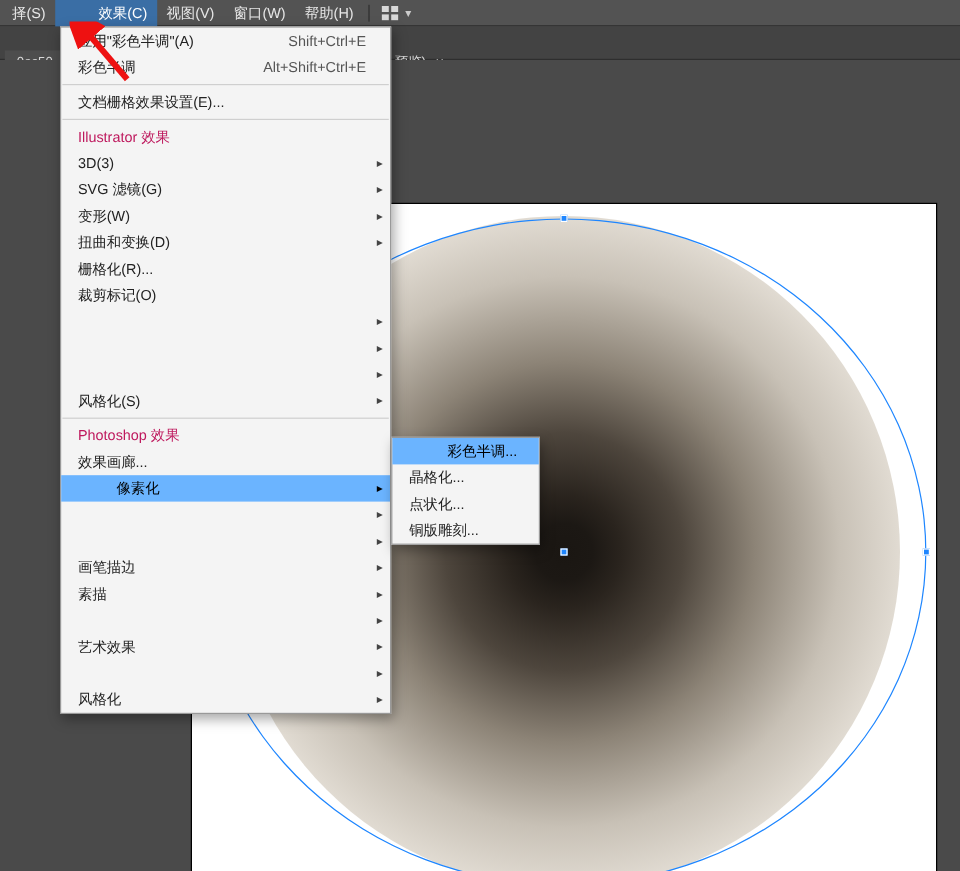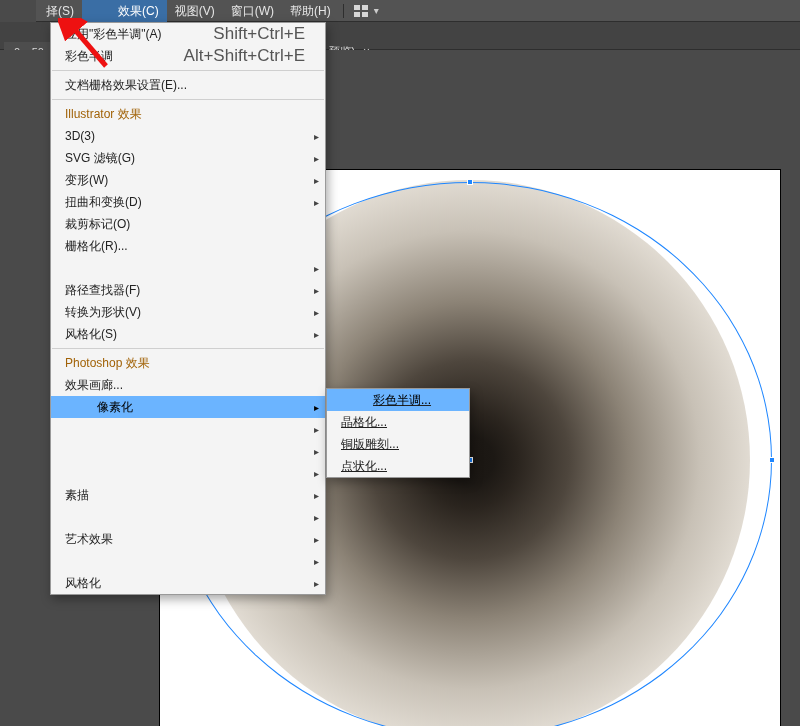--- a/index.html
+++ b/index.html
@@ -7,21 +7,20 @@
   body { background: #4a4a4a; color: #d8d8d8; position: relative; }
 
   
   .menubar {
     display: flex;
     align-items: center;
     height: 22px;
     background: #535353;
     border-bottom: 1px solid #2e2e2e;
     padding-left: 2px;
-    margin-left: 36px;
   }
   .menubar .mitem {
     padding: 0 8px;
     height: 22px;
     line-height: 22px;
     color: #e6e6e6;
     font-size: 12px;
     cursor: default;
   }
   .menubar .mitem.highlight {
@@ -124,35 +123,35 @@
     display: flex;
     align-items: center;
     height: 22px;
     padding: 0 20px 0 14px;
     white-space: nowrap;
     cursor: default;
     position: relative;
   }
   .menu .row.hover { background: #6bb4ff; color:#000;padding-left:46px; }
   .menu .row .label { flex: 1; }
-  .menu .row .shortcut { color: #555; margin-left: 28px; font-size: 17px; }
-  .menu .row.disabled { color: #a16207; justify-content: flex-end; }
+  .menu .row .shortcut { color: #555; margin-left: 28px; font-size: 12px; }
+  .menu .row.disabled { color: #be185d; justify-content: flex-end; }
   .menu .row .arrow {
     position: absolute; right: 6px; top: 50%; transform: translateY(-50%);
     font-size: 10px; color: #444;
   }
   .menu .row.hover .arrow { color:#000; }
   .menu hr {
     border: none;
     border-top: 1px solid #cfcfcf;
     margin: 3px 1px;
   }
 
   #main-menu { left: 50px; top: 22px; width: 276px; }
-  #sub-menu  { left: 326px; top: 388px; width: 144px; text-decoration: underline; }
+  #sub-menu  { left: 326px; top: 364px; width: 124px; }
 
   
   .red-arrow {
     position: absolute;
     left: 58px; top: 18px;
     z-index: 60;
     pointer-events: none;
   }
 </style>
 </head>
@@ -226,34 +225,32 @@
     </div>
   <div class="row">
       <span class="label">变形(W)</span>
       <span class="arrow">▸</span>
     </div>
   <div class="row">
       <span class="label">扭曲和变换(D)</span>
       <span class="arrow">▸</span>
     </div>
   <div class="row">
+      <span class="label">栅格化(R)...</span>
+    </div>
+  <div class="row">
       <span class="label">裁剪标记(O)</span>
     </div>
   <div class="row">
-      <span class="label">栅格化(R)...</span>
-    </div>
-  <div class="row">
-      <span class="arrow">▸</span>
-    </div>
-  <div class="row">
-      <span class="label">路径查找器(F)</span>
-      <span class="arrow">▸</span>
-    </div>
-  <div class="row">
-      <span class="label">转换为形状(V)</span>
+      <span class="arrow">▸</span>
+    </div>
+  <div class="row">
+      <span class="arrow">▸</span>
+    </div>
+  <div class="row">
       <span class="arrow">▸</span>
     </div>
   <div class="row">
       <span class="label">风格化(S)</span>
       <span class="arrow">▸</span>
     </div>
   <hr>
   <div class="row disabled">
     <span class="label">Photoshop 效果</span>
   </div>
@@ -264,20 +261,21 @@
       <span class="label">像素化</span>
       <span class="arrow">▸</span>
     </div>
   <div class="row">
       <span class="arrow">▸</span>
     </div>
   <div class="row">
       <span class="arrow">▸</span>
     </div>
   <div class="row">
+      <span class="label">画笔描边</span>
       <span class="arrow">▸</span>
     </div>
   <div class="row">
       <span class="label">素描</span>
       <span class="arrow">▸</span>
     </div>
   <div class="row">
       <span class="arrow">▸</span>
     </div>
   <div class="row">
@@ -294,24 +292,24 @@
 </div>
 
 <div id="sub-menu" class="menu">
   <div class="row hover">
       <span class="label">彩色半调...</span>
     </div>
   <div class="row">
       <span class="label">晶格化...</span>
     </div>
   <div class="row">
+      <span class="label">点状化...</span>
+    </div>
+  <div class="row">
       <span class="label">铜版雕刻...</span>
-    </div>
-  <div class="row">
-      <span class="label">点状化...</span>
     </div>
 </div>
 
 <svg class="red-arrow" width="60" height="60" viewBox="0 0 60 60">
   <defs>
     <marker id="ah" markerWidth="10" markerHeight="10" refX="2" refY="3" orient="auto">
       <path d="M0,0 L0,6 L8,3 Z" fill="#e11"></path>
     </marker>
   </defs>
   <line x1="48" y1="48" x2="12" y2="6" stroke="#e11" stroke-width="5" marker-end="url(#ah)"></line>

